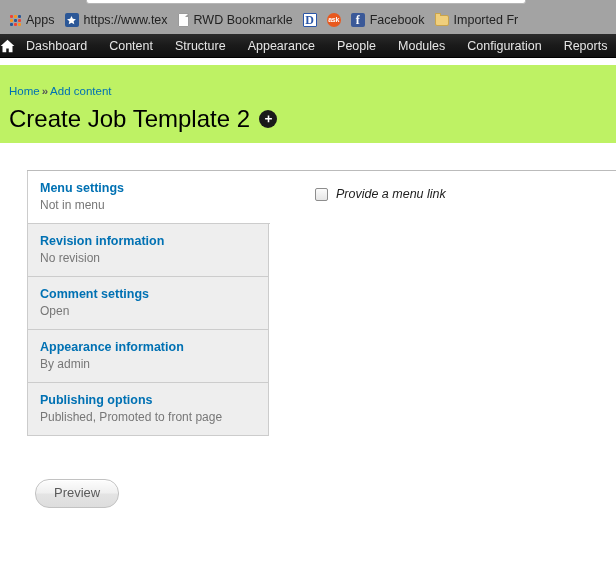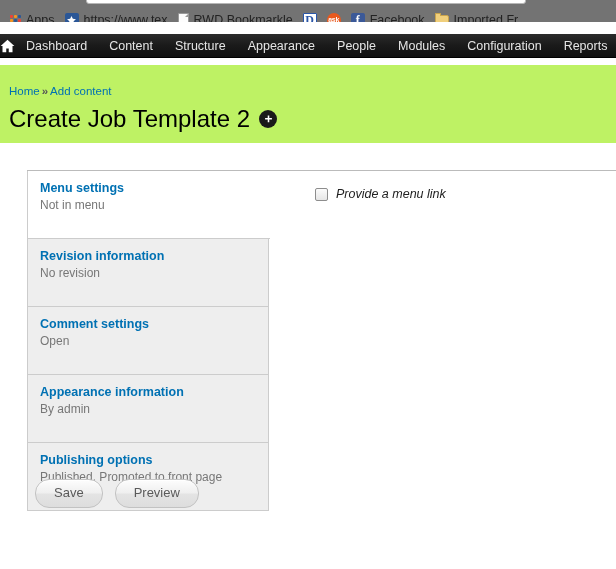--- a/index.html
+++ b/index.html
@@ -13,22 +13,22 @@
     background: #ffffff;
     font-family: "Liberation Sans", sans-serif;
     -webkit-font-smoothing: antialiased;
   }
 
   
   #browser-chrome {
     position: absolute;
     left: 0; top: 0;
     width: 616px;
-    height: 22px;
-    background: #737373;
+    height: 34px;
+    background: #a3a3a3;
     overflow: hidden;
   }
   #urlbar-sliver {
     position: absolute;
     left: 86px; top: -18px;
     width: 440px; height: 22px;
     border: 1px solid #b6b6b6;
     border-radius: 3px;
     background: #ffffff;
     box-sizing: border-box;
@@ -262,21 +262,21 @@
     width: 242px;
     list-style: none;
     margin: 0;
     padding: 0;
   }
   .vtab {
     border-bottom: 1px solid #cccccc;
     border-left: 1px solid #cccccc;
     border-right: 1px solid #cccccc;
     background: #eeeeee;
-    padding: 9px 0 25px 12px;
+    padding: 9px 0 10px 12px;
     box-sizing: border-box;
     cursor: pointer;
     position: relative;
   }
   .vtab.is-selected {
     background: #ffffff;
     border-right: none;
     width: 243px;
   }
   .vtab-title {
@@ -471,17 +471,16 @@
     <div id="tab-pane">
       <div id="menu-link-row">
         <span id="menu-link-checkbox"></span>
         <label id="menu-link-label">Provide a menu link</label>
       </div>
     </div>
 
   </section>
 
   <div id="form-actions">
-    <button class="form-btn">Save</button>
     <button class="form-btn">Preview</button>
   </div>
 
 </main>
 
 </body></html>

